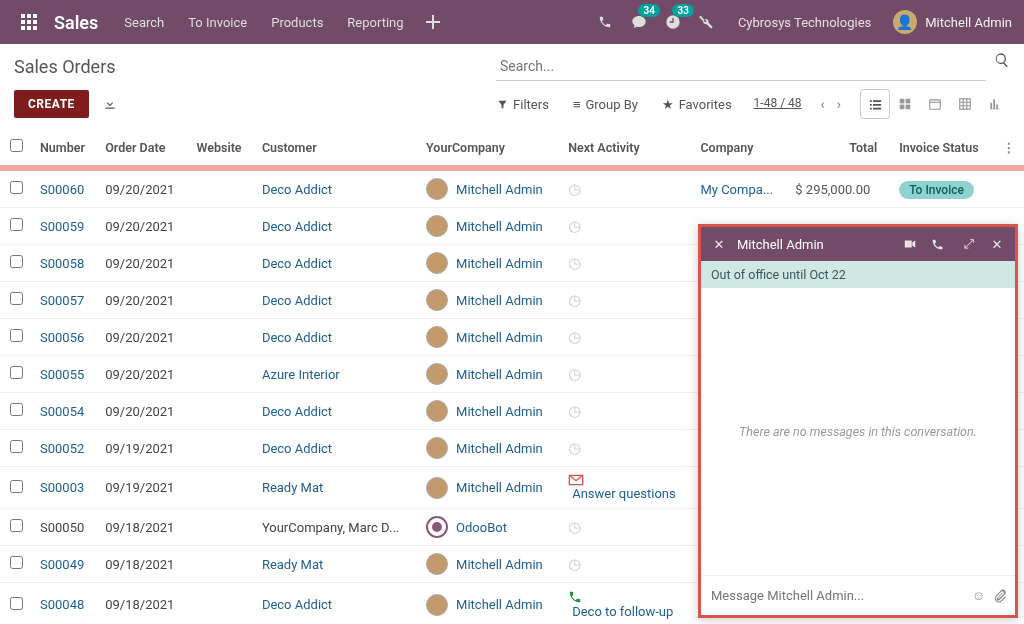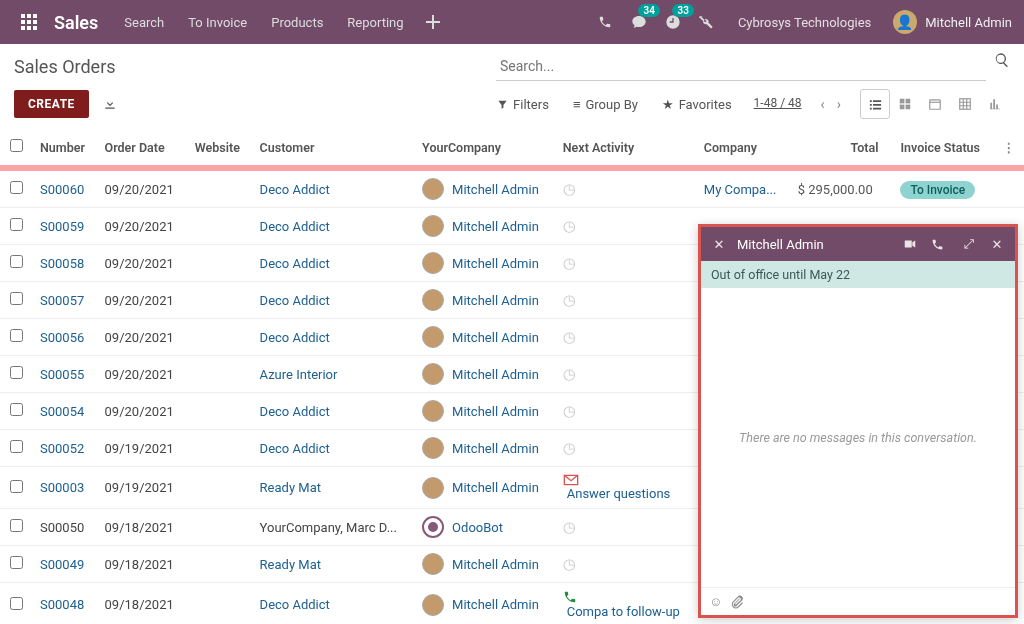--- a/index.html
+++ b/index.html
@@ -423,21 +423,21 @@
         <td></td>
         <td><span class="link">Deco Addict</span></td>
         <td>
           <div class="sp-cell">
             <span class="sp-avatar"></span>
             <span class="link">Mitchell Admin</span>
           </div>
         </td>
         <td><svg width="14" height="14" viewBox="0 0 24 24" fill="#2a8a3f">
             <path d="M6.6 10.8c1.4 2.8 3.8 5.2 6.6 6.6l2.2-2.2c.3-.3.7-.4 1-.2 1.1.4 2.3.6 3.6.6.6 0 1 .4 1 1V20c0 .6-.4 1-1 1C10.6 21 3 13.4 3 4c0-.6.4-1 1-1h3.5c.6 0 1 .4 1 1 0 1.2.2 2.4.6 3.6.1.4 0 .8-.3 1l-2.2 2.2z"></path>
-          </svg><span class="activity-text">Compa to follow-up</span></td>
+          </svg><span class="activity-text">Deco to follow-up</span></td>
         <td><span class="link"></span></td>
         <td class="total"></td>
         <td></td>
         <td></td>
       </tr>
       <tr>
         <td></td>
         <td></td>
         <td>09/18/2021</td>
         <td></td>
@@ -463,23 +463,24 @@
         </svg>
       </span>
     <span class="ci">
         <svg width="13" height="13" viewBox="0 0 24 24" fill="#fff">
           <path d="M6.6 10.8c1.4 2.8 3.8 5.2 6.6 6.6l2.2-2.2c.3-.3.7-.4 1-.2 1.1.4 2.3.6 3.6.6.6 0 1 .4 1 1V20c0 .6-.4 1-1 1C10.6 21 3 13.4 3 4c0-.6.4-1 1-1h3.5c.6 0 1 .4 1 1 0 1.2.2 2.4.6 3.6.1.4 0 .8-.3 1l-2.2 2.2z"></path>
         </svg>
       </span>
     <span class="ci">⤢</span>
     <span class="ci">✕</span>
   </div>
-  <div class="chat-status">Out of office until May 22</div>
+  <div class="chat-status">Out of office until Oct 22</div>
   <div class="chat-body">There are no messages in this conversation.</div>
   <div class="chat-input-row">
+    <input class="chat-input" placeholder="Message Mitchell Admin..." style="">
     <span class="chat-ico">☺</span>
     <span class="chat-ico">
         <svg width="14" height="14" viewBox="0 0 24 24" fill="#888">
           <path d="M16 6l-8 8a3 3 0 104 4l8-8a5 5 0 10-7-7L5 11a7 7 0 1010 10l7-7-1.4-1.4-7 7A5 5 0 016.4 12.4l8-8a3 3 0 014 4l-8 8a1 1 0 01-1.4-1.4l8-8L16 6z"></path>
         </svg>
       </span>
   </div>
 </div>
 
 </body></html>

